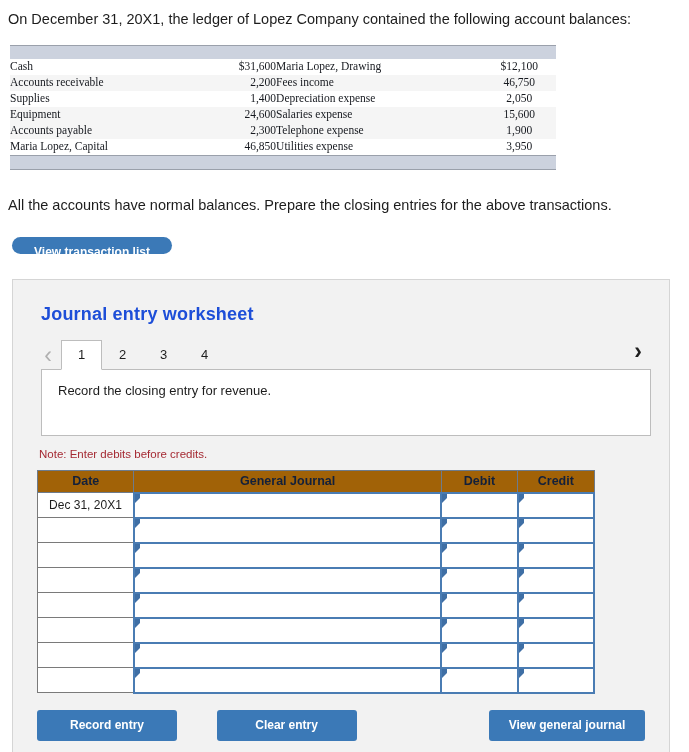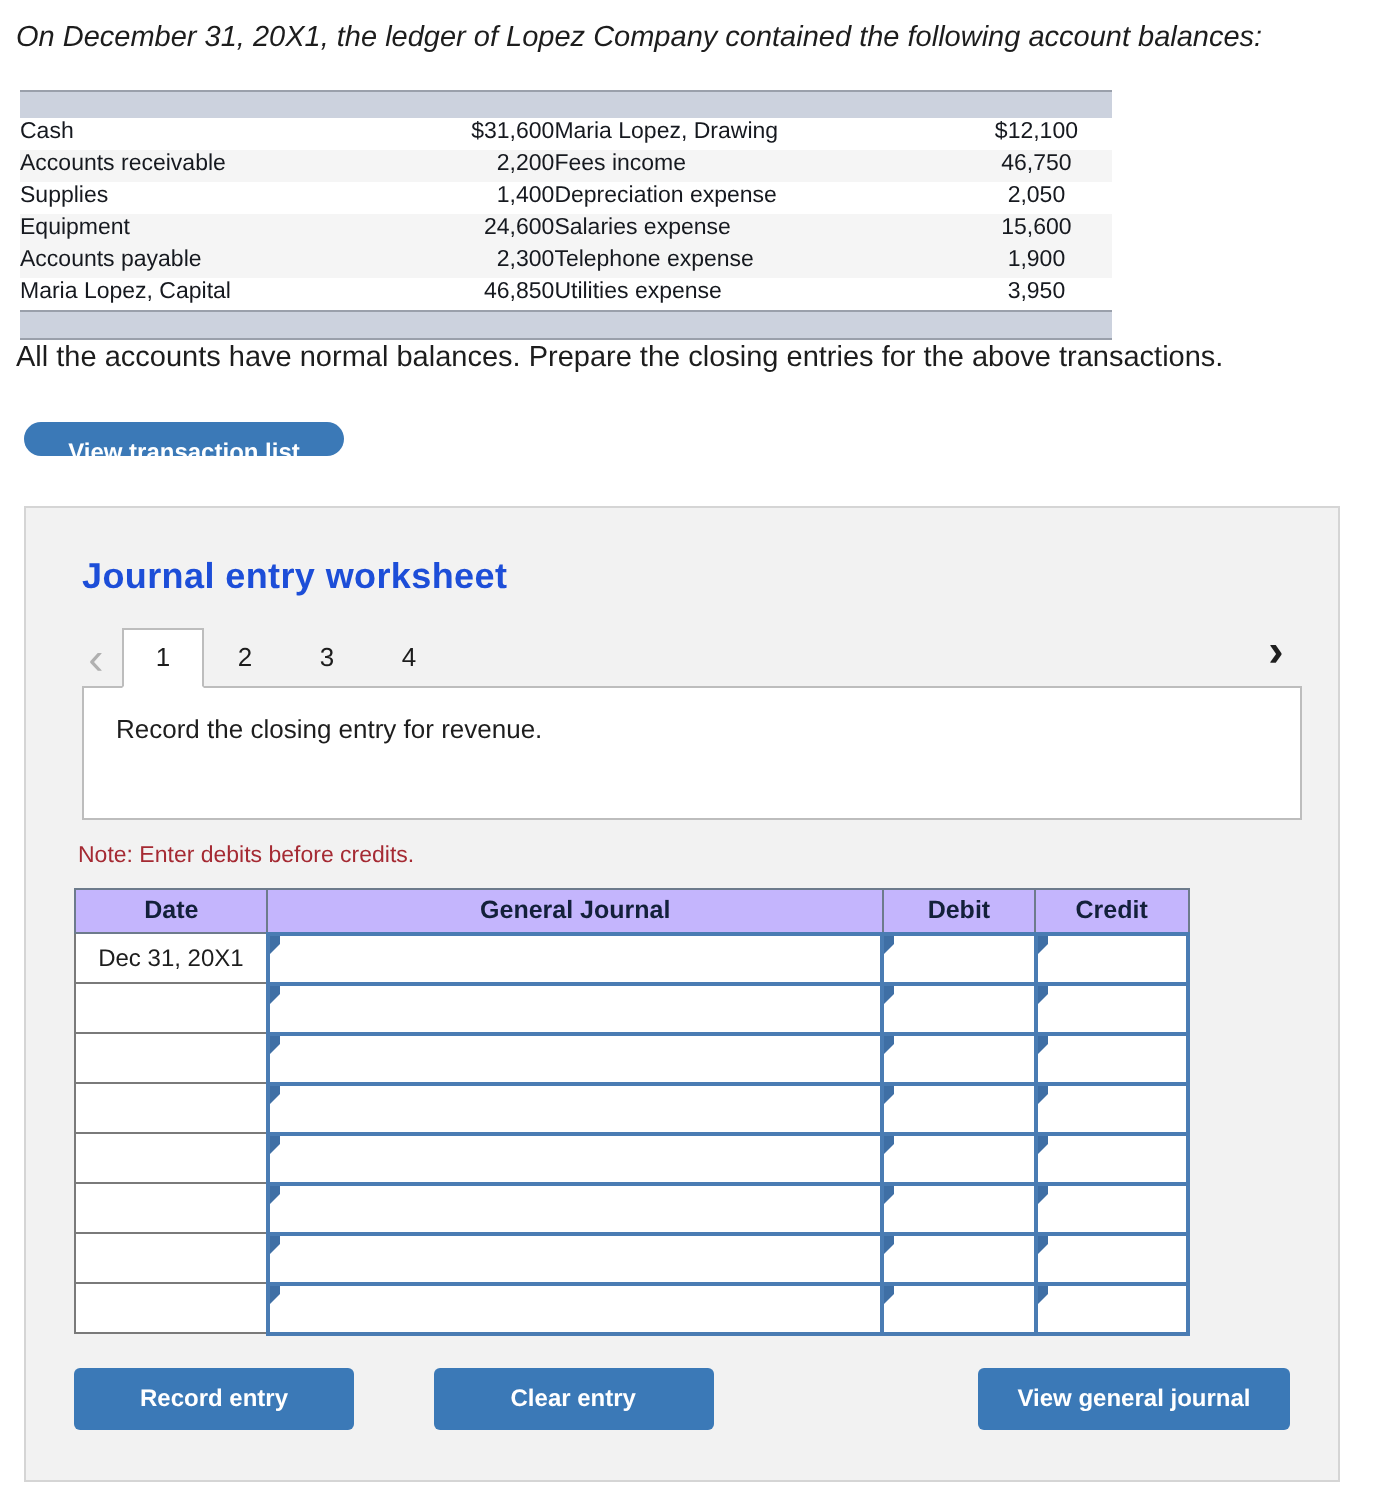--- a/index.html
+++ b/index.html
@@ -17,37 +17,37 @@
     position: relative;
   }
 
   
   .prose {
     font-size: 14.5px;
     color: #1d1d1d;
     line-height: 1.3;
     padding: 0 8px;
   }
-  #intro-text { padding-top: 10px; font-style: italic; }
+  #intro-text { padding-top: 10px; }
 
   
   .ledger-wrap {
     margin: 16px 0 0 10px;
     width: 546px;
   }
   .ledger-band {
     height: 13px;
     background: #ccd2de;
     border-top: 1px solid #9aa0ab;
   }
   .ledger-band.bottom { border-top: 1px solid #9aa0ab; border-bottom: 1px solid #9aa0ab; }
   table.ledger {
     border-collapse: collapse;
     width: 546px;
-    font-family: Liberation Sans, sans-serif;
+    font-family: Liberation Serif, serif;
     font-size: 11.5px;
     color: #16191f;
   }
   table.ledger tr.odd  { background: #ffffff; }
   table.ledger tr.even { background: #f5f5f5; }
   table.ledger td { padding: 0.5px 0; height: 15px; line-height: 15px; }
   td.l-name  { padding-left: 16px; white-space: pre; }
   td.l-amt   { text-align: right; padding-right: 10px; white-space: pre; }
   td.r-name  { padding-left: 6px; white-space: pre; }
   td.r-amt   { text-align: center; padding-right: 12px; white-space: pre; }
@@ -160,21 +160,21 @@
 
   
   .journal-wrap { padding: 10px 0 0 24px; }
   table.journal {
     border-collapse: collapse;
     table-layout: fixed;
     width: 558px;
     font-size: 12px;
   }
   table.journal th {
-    background: #c4b5fd;
+    background: #a16207;
     border: 1px solid #6d7b8c;
     color: #13203a;
     font-weight: bold;
     font-size: 12.5px;
     height: 21px;
     padding: 0;
     text-align: center;
   }
   table.journal td {
     height: 23px;
@@ -269,21 +269,21 @@
           <td class="l-amt">46,850</td>
           <td class="r-name">Utilities expense</td>
           <td class="r-amt">3,950</td>
         </tr>
       </tbody>
   </table>
   <div class="ledger-band bottom"></div>
 </div>
 
 
-<div class="prose" style="">All the accounts have normal balances. Prepare the closing entries for the above transactions.</div>
+<div class="prose" style="padding-top:26px;">All the accounts have normal balances. Prepare the closing entries for the above transactions.</div>
 
 
 <button class="btn" id="view-transaction-list-button">View transaction list</button>
 
 
 <div class="card">
 
   <div class="card-title">Journal entry worksheet</div>
 
   <div class="tabs">

